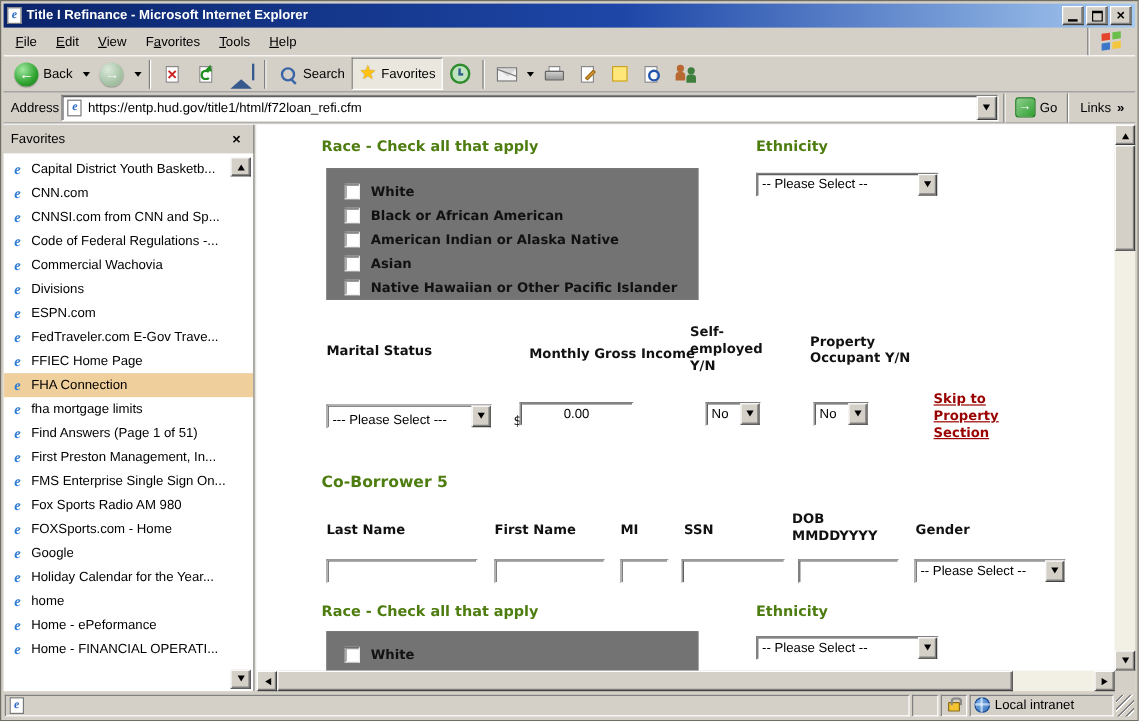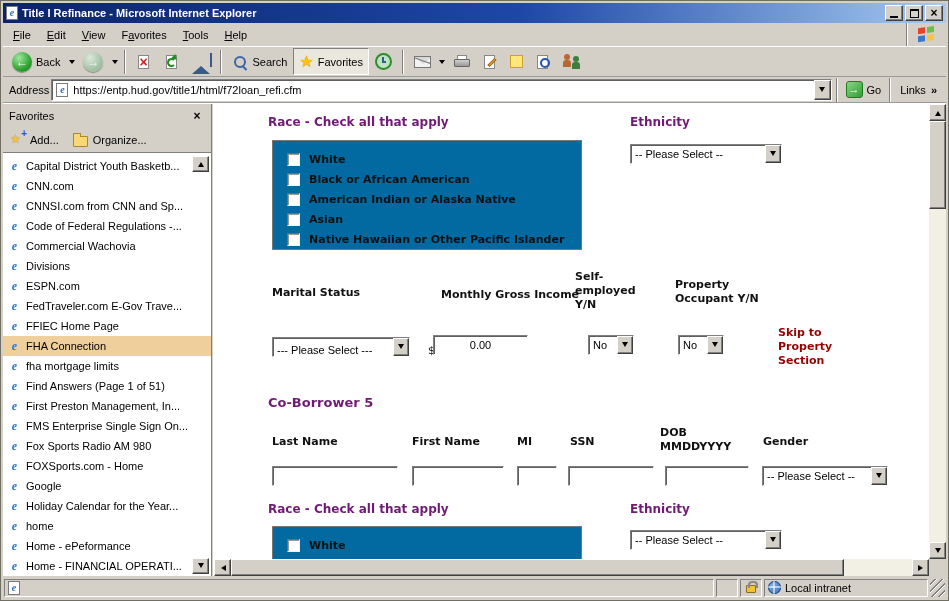--- a/index.html
+++ b/index.html
@@ -156,41 +156,41 @@
 .sb-btn { width: 17px; height: 17px; flex: 0 0 auto; background: #D4D0C8; border: 1px solid; border-color: #FFF #404040 #404040 #FFF; box-shadow: inset -1px -1px 0 #808080; display: flex; align-items: center; justify-content: center; }
 .sb-track { flex: 1; position: relative; }
 .sb-thumb { position: absolute; background: #D4D0C8; border: 1px solid; border-color: #FFF #404040 #404040 #FFF; box-shadow: inset -1px -1px 0 #808080; }
 .vscroll .sb-thumb { left: 0; top: 0; width: 17px; height: 88px; }
 .hscroll { height: 17px; flex: 0 0 auto; background: #F2F0E4; display: flex; }
 .hscroll .sb-track { height: 17px; }
 .hscroll .sb-thumb { top: 0; left: 0; height: 17px; width: 90%; }
 .sb-corner { width: 17px; height: 17px; flex: 0 0 auto; background: #D4D0C8; }
 
 
-.f-h { position: absolute; font-weight: bold; font-size: 12px; color: #701a75; white-space: nowrap; text-align: right; }
+.f-h { position: absolute; font-weight: bold; font-size: 12px; color: #4d7c0f; white-space: nowrap; text-align: right; }
 .f-h.big { font-size: 13px; }
 .f-label { position: absolute; font-weight: bold; font-size: 11px; color: #111; white-space: pre-line; line-height: 14px; }
 .f-plain { position: absolute; font-size: 11px; color: #111; }
-.race-box { position: absolute; border: 1px solid #777; padding: 8px 4px 0 14px; background: #0369a1; }
+.race-box { position: absolute; border: 1px solid #777; padding: 8px 4px 0 14px; background: #737373; }
 .race-row { display: flex; align-items: center; gap: 9px; height: 20px; }
 .cb { width: 13px; height: 13px; flex: 0 0 auto; background: #fff; border: 1px solid; border-color: #6E6E6E #EFEFEF #EFEFEF #6E6E6E; box-shadow: inset 1px 1px 0 #9a9a9a; }
 .race-lb { font-weight: bold; font-size: 11px; color: #111; white-space: nowrap; }
 .sel { position: absolute; height: 20px; background: #fff; border: 1px solid; border-color: #808080 #FFF #FFF #808080; box-shadow: inset 1px 1px 0 #5f5f5f; display: flex; align-items: center; }
 .sel-text { flex: 1; padding: 0 4px; font: 11px "Liberation Sans", sans-serif; white-space: nowrap; overflow: hidden; }
 .sel-btn { width: 16px; height: 100%; flex: 0 0 auto; background: #D4D0C8; border: 1px solid; border-color: #FFF #404040 #404040 #FFF; box-shadow: inset -1px -1px 0 #808080; display: flex; align-items: center; justify-content: center; }
 .txt { position: absolute; height: 20px; background: #fff; border: 1px solid; border-color: #808080 #FFF #FFF #808080; box-shadow: inset 1px 1px 0 #5f5f5f; font: 11px "Liberation Sans", sans-serif; padding: 0 3px; }
 .txt.money { text-align: center; }
-.skip-link { position: absolute; width: 64px; color: #990000; font-weight: bold; font-size: 11px; line-height: 14px; }
+.skip-link { position: absolute; width: 64px; color: #990000; font-weight: bold; font-size: 11px; line-height: 14px; text-decoration: underline; }
 
 
 .statusbar { height: 22px; flex: 0 0 auto; display: flex; align-items: center; gap: 2px; padding: 2px 1px 1px 1px; }
 .sb-cell { height: 18px; border: 1px solid; border-color: #808080 #FFF #FFF #808080; display: flex; align-items: center; gap: 4px; padding: 0 3px; overflow: hidden; }
 .sb-cell.wide { flex: 1; }
 .sb-cell.w22 { width: 22px; flex: 0 0 auto; justify-content: center; }
-.sb-cell.zone { width: 164px; flex: 0 0 auto; }
+.sb-cell.zone { width: 120px; flex: 0 0 auto; }
 .padlock { position: relative; width: 10px; height: 8px; background: #F4C430; border: 1px solid #8A6D1C; border-radius: 1px; margin-top: 3px; }
 .padlock::before { content: ''; position: absolute; left: 1px; top: -5px; width: 6px; height: 5px; border: 2px solid #8A8A8A; border-bottom: none; border-radius: 4px 4px 0 0; }
 .globe { width: 13px; height: 13px; flex: 0 0 auto; border-radius: 50%; background: radial-gradient(circle at 35% 35%, #7FB2E8, #2B66B8); position: relative; box-shadow: inset 0 0 0 1px #1A4A8A; overflow: hidden; }
 .globe::before { content: ''; position: absolute; left: 0; top: 5px; width: 13px; height: 2px; background: rgba(255,255,255,.55); }
 .globe::after { content: ''; position: absolute; left: 5px; top: 0; width: 2px; height: 13px; background: rgba(255,255,255,.55); }
 .grip { width: 15px; height: 18px; flex: 0 0 auto; background: repeating-linear-gradient(-45deg, transparent 0 3px, #fff 3px 4px, #808080 4px 5px); }
 </style>
 </head>
 <body>
 
@@ -326,30 +326,20 @@
       <span class="chev">»</span>
     </div>
   </div>
 
   <div class="main">
 
     <div class="fav-panel">
       <div class="fav-header">
         <span class="fav-title">Favorites</span>
         <span class="fav-close">×</span>
-      </div>
-      <div class="fav-actions">
-        <span class="fav-act">
-          <span class="ic-add"></span>
-          <span>Add...</span>
-        </span>
-        <span class="fav-act">
-          <span class="ic-org"></span>
-          <span>Organize...</span>
-        </span>
       </div>
       <div class="fav-list">
         <div id="fav-items">
             <div class="fav-item">
               <span class="fav-ic">e</span>
               <span class="fav-label">Capital District Youth Basketb...</span>
             </div>
             <div class="fav-item">
               <span class="fav-ic">e</span>
               <span class="fav-label">CNN.com</span>

